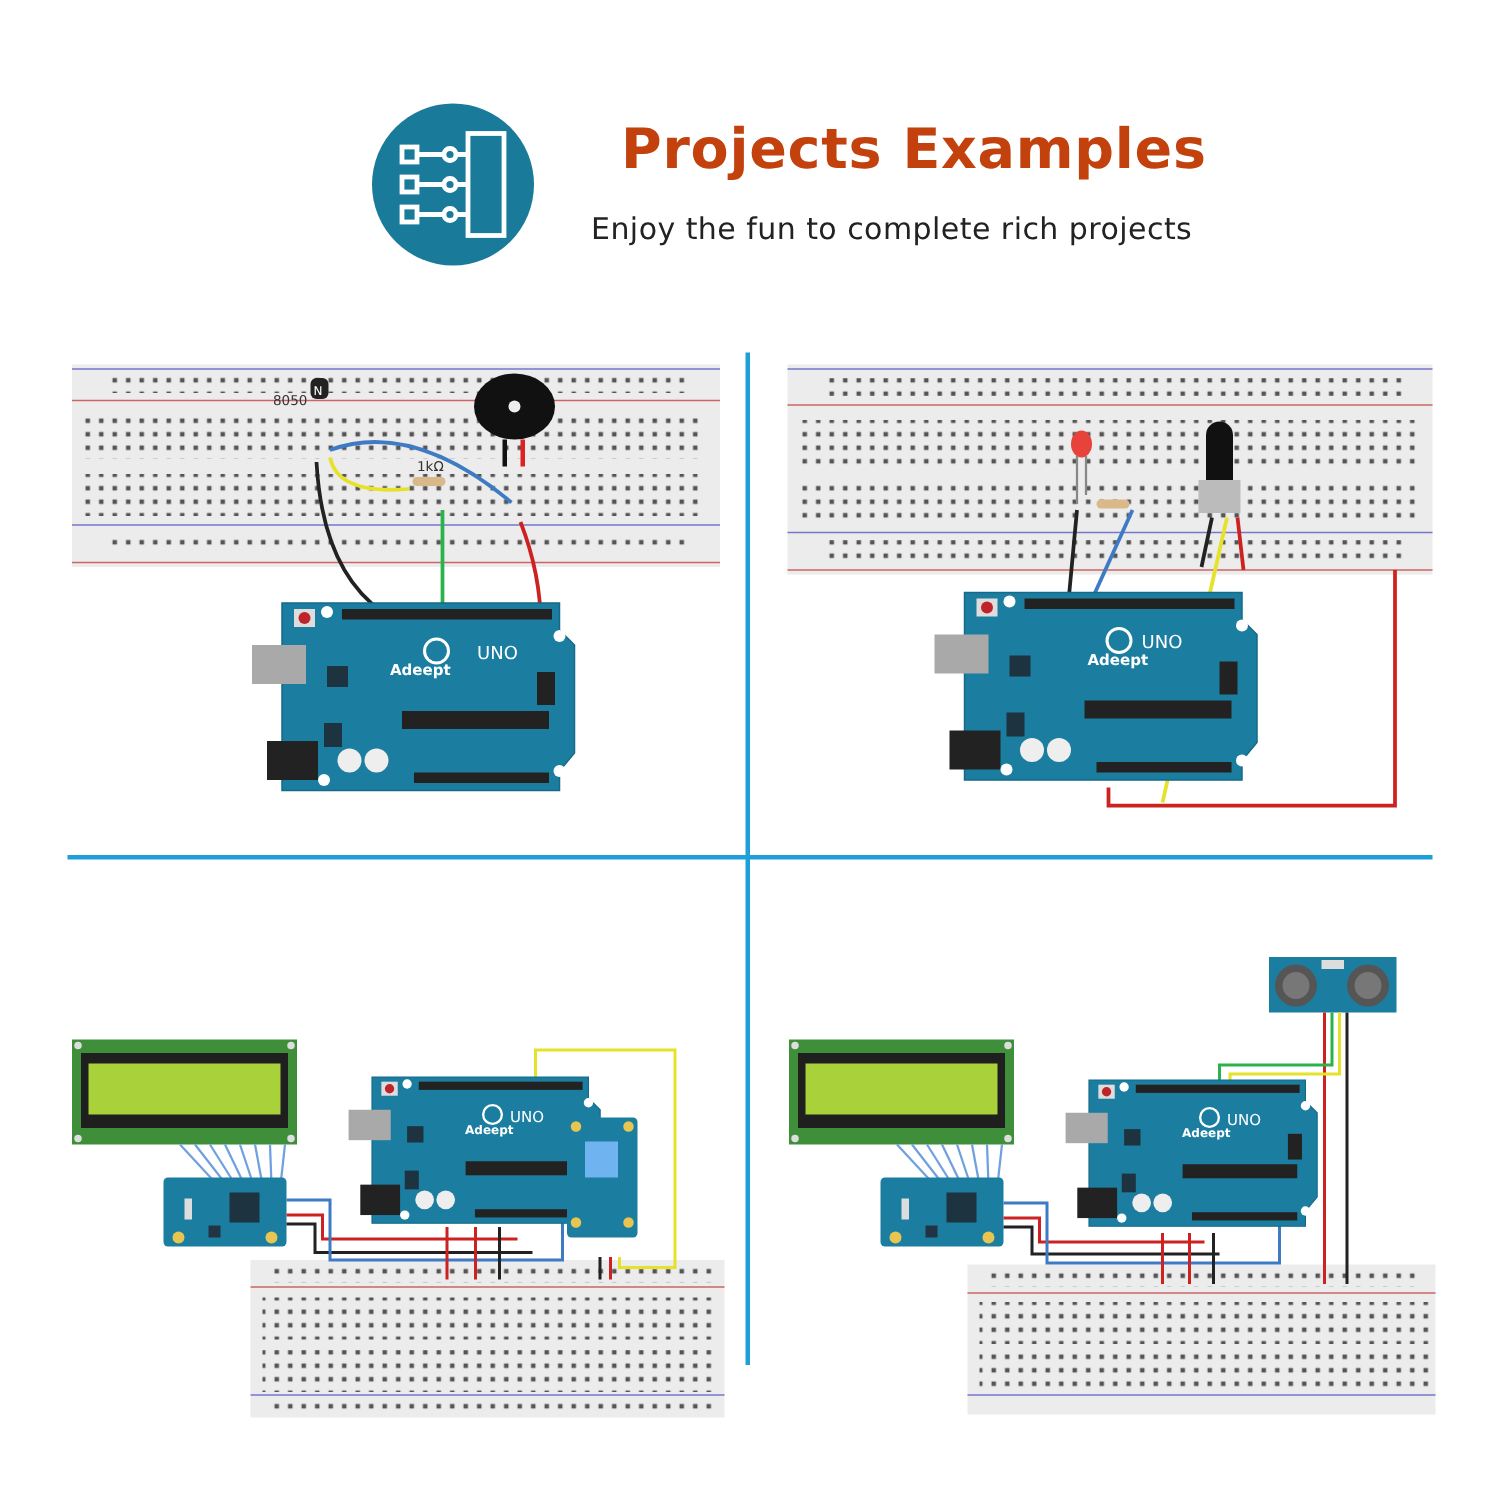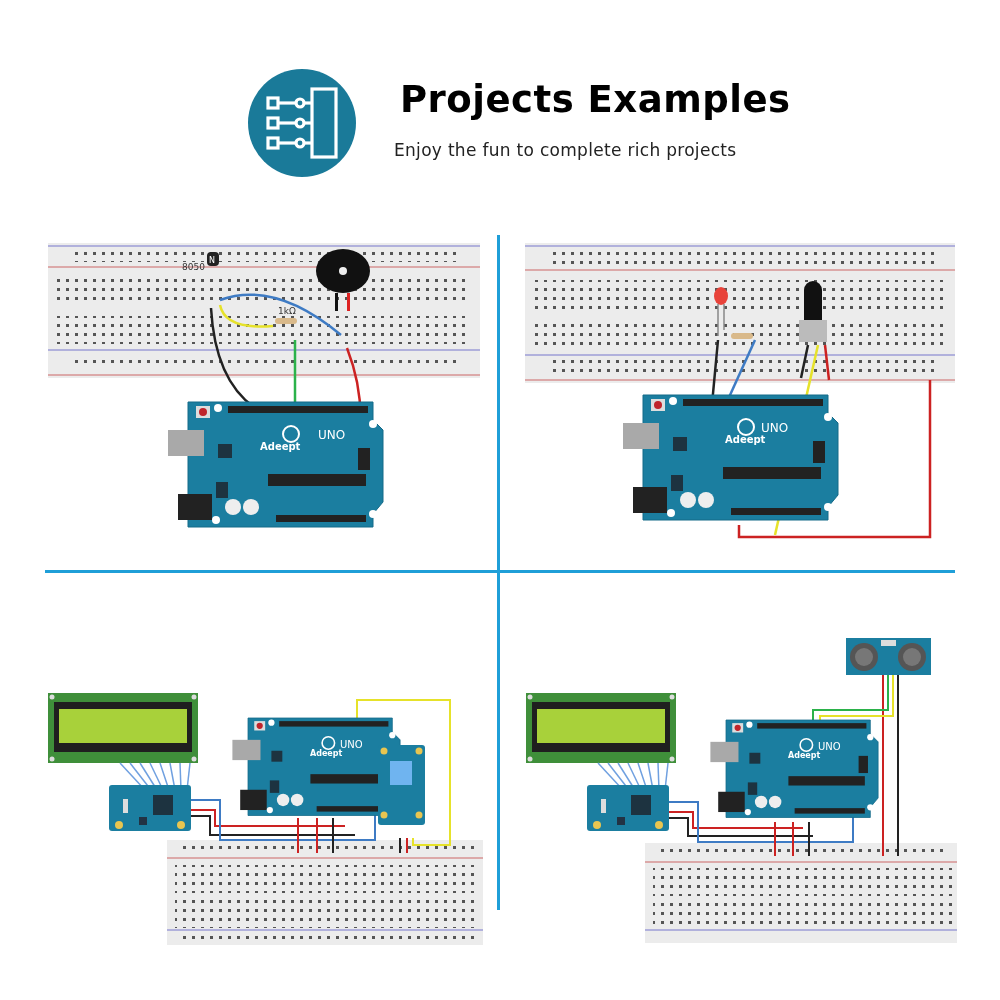--- a/index.html
+++ b/index.html
@@ -1,20 +1,20 @@
 <!DOCTYPE html>
 <html><head>
 <meta charset="utf-8">
 <style>
   html,body{margin:0;padding:0;background:#ffffff;}
   body{width:1000px;height:1000px;position:relative;overflow:hidden;font-family:"Liberation Sans",sans-serif;}
   .header-icon{position:absolute;left:248px;top:69px;width:108px;height:108px;border-radius:50%;background:#1a7a99;}
   .header-icon svg{position:absolute;left:0;top:0;}
-  .title{position:absolute;left:400px;top:78px;font-family:"DejaVu Sans",sans-serif;font-size:37px;font-weight:bold;color:#000000;letter-spacing:0.5px;}
-  .subtitle{position:absolute;left:394px;top:140px;font-family:"DejaVu Sans",sans-serif;font-size:17px;color:#222;letter-spacing:0.3px;}
+  .title{position:absolute;left:414px;top:78px;font-family:"DejaVu Sans",sans-serif;font-size:37px;font-weight:bold;color:#c2410c;letter-spacing:0.5px;}
+  .subtitle{position:absolute;left:394px;top:140px;font-family:"DejaVu Sans",sans-serif;font-size:20px;color:#222;letter-spacing:0.3px;}
   .divider-v{position:absolute;left:497px;top:235px;width:3px;height:675px;background:#1f9fd8;}
   .divider-h{position:absolute;left:45px;top:570px;width:910px;height:3px;background:#1f9fd8;}
   .panel{position:absolute;}
   .panel svg{display:block;}
   .lbl{font-family:"DejaVu Sans",sans-serif;}
 </style>
 </head>
 <body>
 
 <div class="header-icon">

